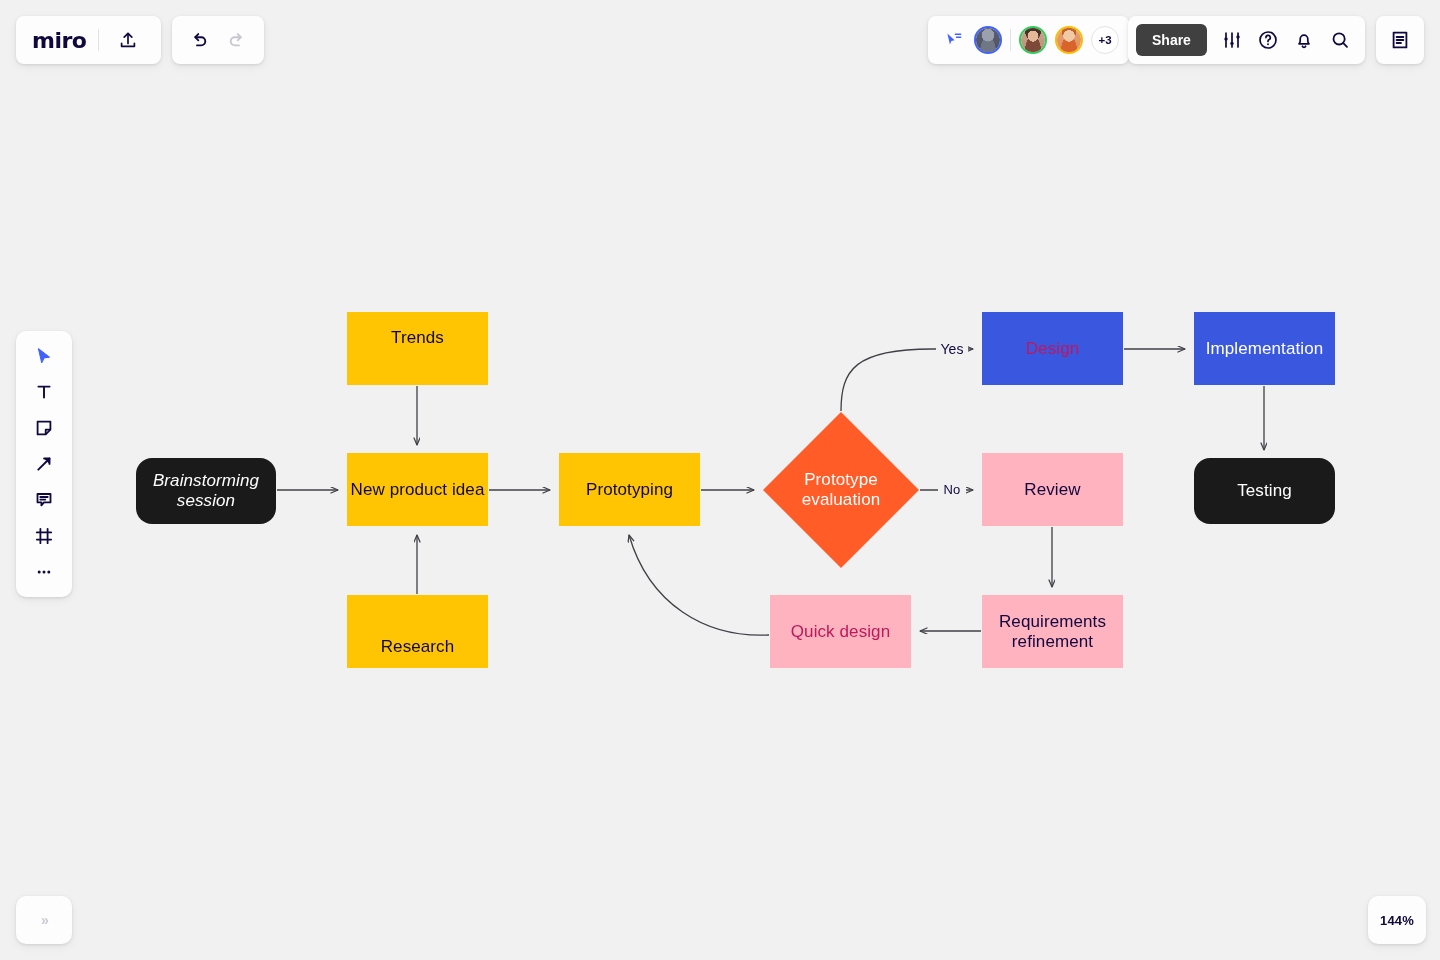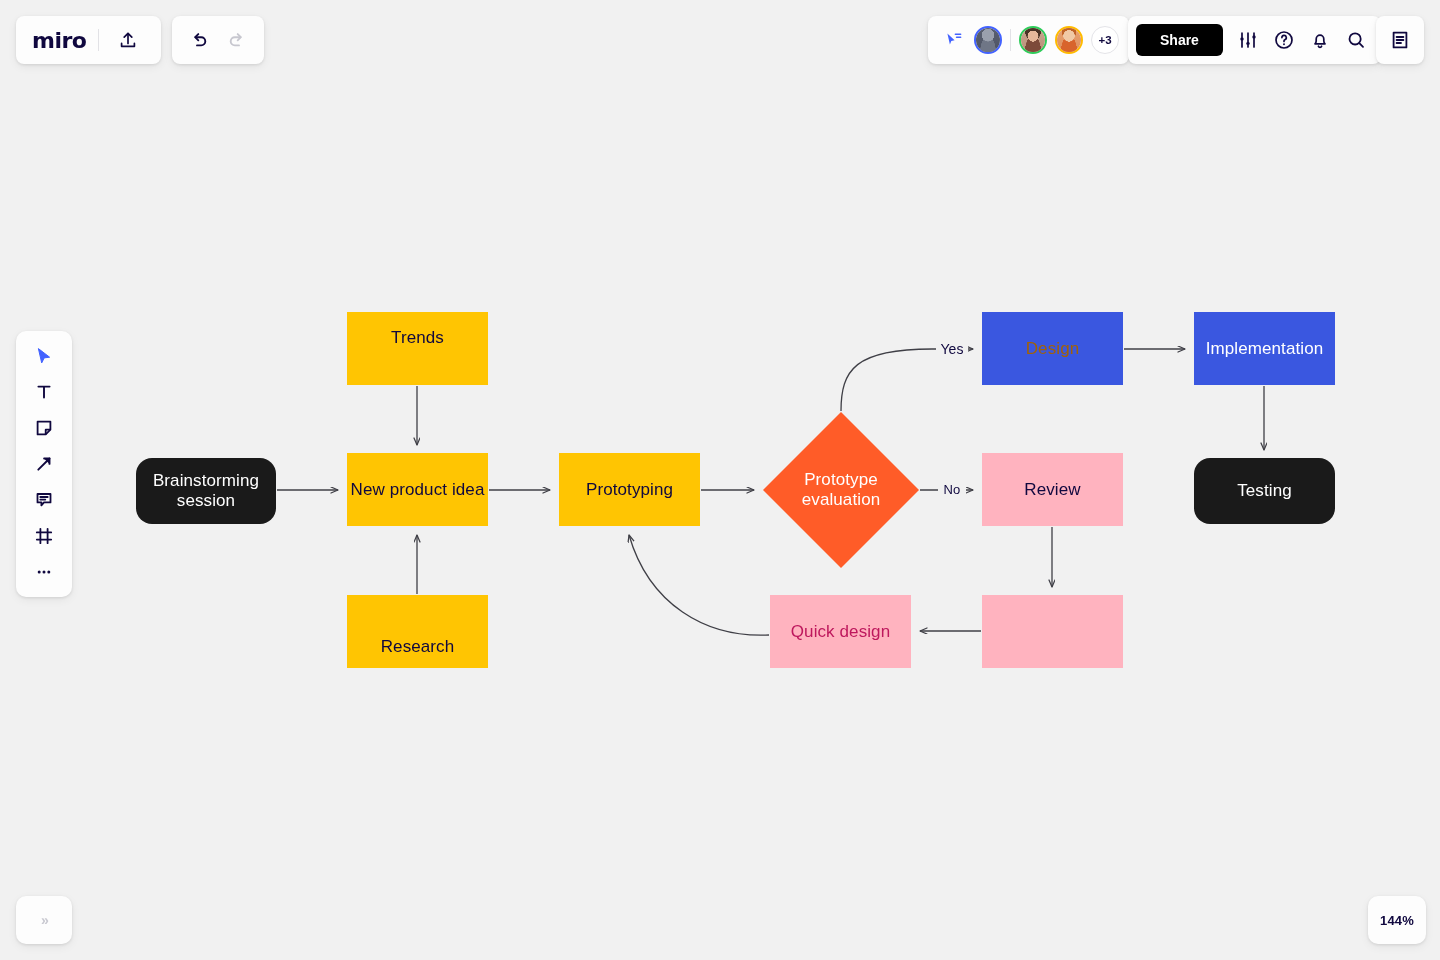--- a/index.html
+++ b/index.html
@@ -61,23 +61,23 @@
   .avatar.ring-blue { border-color: #4262ff; }
   .av-img { position: absolute; inset: 0; }
   .plus-n {
     width: 28px; height: 28px; border-radius: 50%;
     border: 1.5px solid #e4e4e8; background: #fff;
     display: flex; align-items: center; justify-content: center;
     font-size: 11.5px; font-weight: 700; color: #10083f; cursor: pointer; flex: none;
   }
   #actions-bar { left: 1128px; top: 16px; height: 48px; padding: 0 8px 0 8px; gap: 2px; }
   #share-btn {
-    background: #000000; color: #fff;
+    background: #404040; color: #fff;
     border: none; border-radius: 6px;
-    height: 32px; padding: 0 24px;
+    height: 32px; padding: 0 16px;
     font-size: 14px; font-weight: 700;
     font-family: "Liberation Sans", sans-serif;
     cursor: pointer; margin-right: 6px;
   }
   #notes-bar { left: 1376px; top: 16px; width: 48px; height: 48px; justify-content: center; }
 
   
   #tool-rail {
     left: 16px; top: 331px; width: 56px;
     flex-direction: column; padding: 10px 0; gap: 6px; border-radius: 10px;
@@ -142,32 +142,34 @@
         <path d="M981,631 L920,631" marker-end="url(#arrowhead)"></path>
         <path d="M769,635 C705,638 649,604 629,535" marker-end="url(#arrowhead)"></path>
       </g>
 
       <g>
         <rect x="936" y="339" width="32" height="20" fill="#f1f1f1"></rect>
         <rect x="938" y="480" width="28" height="20" fill="#f1f1f1"></rect>
       </g>
     </svg>
 
-    <div class="node-label" style="left:136px;top:458px;width:140px;height:66px;color:#ffffff;">Brainstorming
+    <div class="node-label" style="left:136px;top:458px;width:140px;height:66px;color:#ffffff;font-style:italic;">Brainstorming
 session</div>
     <div class="node-label" style="left:347px;top:312px;width:141px;height:52px;color:#10083f;">Trends</div>
     <div class="node-label" style="left:347px;top:453px;width:141px;height:73px;color:#10083f;">New product idea</div>
     <div class="node-label" style="left:347px;top:595px;width:141px;height:59px;color:#10083f;margin-top:22px;">Research</div>
     <div class="node-label" style="left:559px;top:453px;width:141px;height:73px;color:#10083f;">Prototyping</div>
     <div class="node-label" style="left:763px;top:412px;width:156px;height:156px;color:#ffffff;">Prototype
 evaluation</div>
-    <div class="node-label" style="left:982px;top:312px;width:141px;height:73px;color:#a16207;">Design</div>
+    <div class="node-label" style="left:982px;top:312px;width:141px;height:73px;color:#be185d;">Design</div>
     <div class="node-label" style="left:1194px;top:312px;width:141px;height:73px;color:#ffffff;">Implementation</div>
     <div class="node-label" style="left:1194px;top:458px;width:141px;height:66px;color:#ffffff;">Testing</div>
     <div class="node-label" style="left:982px;top:453px;width:141px;height:73px;color:#10083f;">Review</div>
+    <div class="node-label" style="left:982px;top:595px;width:141px;height:73px;color:#10083f;">Requirements
+refinement</div>
     <div class="node-label" style="left:770px;top:595px;width:141px;height:73px;color:#be185d;">Quick design</div>
 
     <div class="node-label" style="left:936px;top:339px;width:32px;height:20px;color:#10083f;font-size:14px;">Yes</div>
     <div class="node-label" style="left:938px;top:480px;width:28px;height:20px;color:#10083f;font-size:13px;">No</div>
   </div>
 
   <div class="bar" id="logo-bar">
     <span class="miro-word">miro</span>
     <span class="vdiv"></span>
     <button class="ibtn" title="Upload">

